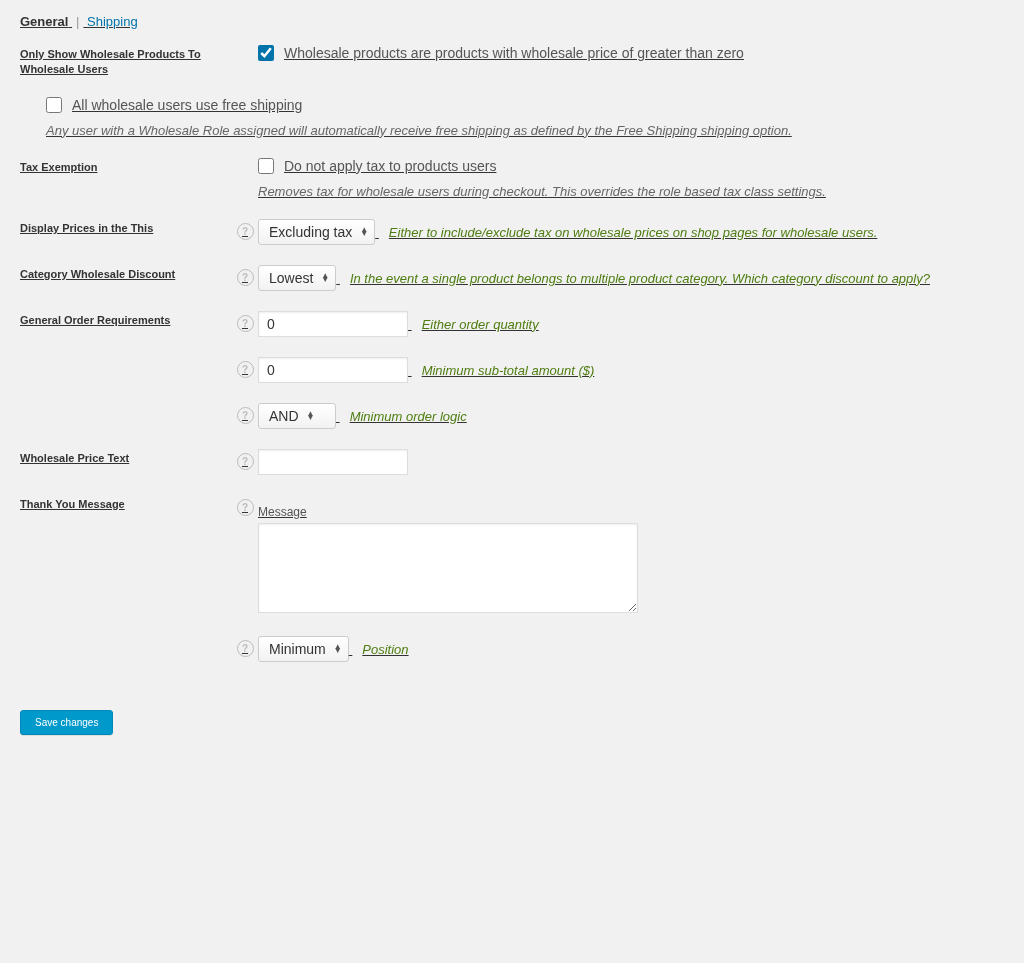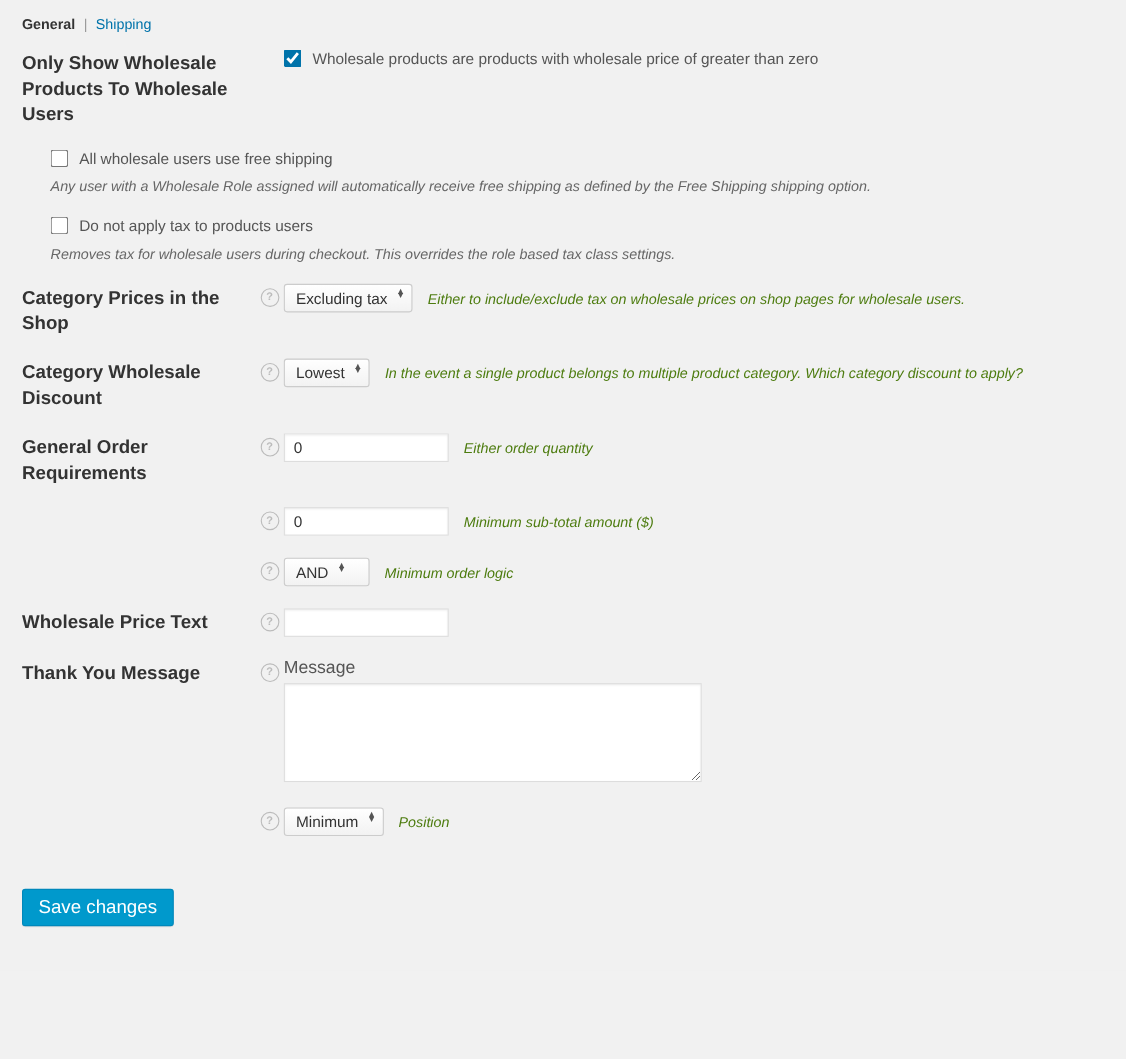--- a/index.html
+++ b/index.html
@@ -1,40 +1,40 @@
 <!DOCTYPE html>
 <html><head>
 <meta charset="utf-8">
 <style>
 html,body{margin:0;padding:0;background:#f1f1f1;font-family:-apple-system,BlinkMacSystemFont,"Segoe UI",Helvetica,Arial,sans-serif;color:#333;font-size:13px;}
-.wrap{padding:14px 36px 40px 20px;max-width:1024px;box-sizing:border-box;}
+.wrap{padding:14px 36px 40px 20px;max-width:1024px;box-sizing:border-box;text-decoration:underline;}
 .nav-tabs{font-size:13px;margin-bottom:14px;}
 .nav-tabs span.sep{color:#999;margin:0 4px;}
 .nav-tabs a{text-decoration:none;}
 .nav-tabs .active{color:#333;font-weight:600;}
 .nav-tabs .inactive{color:#0073aa;}
 h2.page-title{font-size:20px;font-weight:600;margin:6px 0 22px 0;color:#333;}
 .form-row{display:flex;align-items:flex-start;margin-bottom:18px;}
 .form-row.sub{margin-top:8px;}
-.row-label{width:200px;flex:0 0 200px;font-weight:600;color:#333;font-size:17px;padding-top:4px;padding-right:12px;line-height:1.35;}
+.row-label{width:200px;flex:0 0 200px;font-weight:600;color:#333;font-size:11px;padding-top:4px;padding-right:12px;line-height:1.35;}
 .help-col{width:26px;flex:0 0 26px;display:flex;align-items:center;justify-content:center;padding-top:6px;}
 .help-icon{width:15px;height:15px;border:1px solid #bbb;border-radius:50%;color:#bbb;font-size:10px;display:inline-flex;align-items:center;justify-content:center;font-weight:600;}
 .row-content{flex:1;padding-top:2px;}
 .inline-desc{font-style:italic;color:#4d7c0f;margin-left:10px;font-size:13px;}
 .block-desc{font-style:italic;color:#666;font-size:13px;margin-top:10px;display:block;}
 label.check-label{display:flex;align-items:center;gap:10px;font-size:14px;color:#555;}
 input[type=checkbox]{width:16px;height:16px;margin:0;accent-color:#0073aa;}
 input[type=text],textarea{border:1px solid #ddd;background:#fff;font-size:14px;padding:4px 8px;color:#333;box-sizing:border-box;box-shadow:inset 0 1px 2px rgba(0,0,0,.07);}
 input.num-input{width:150px;}
 input.text-input{width:150px;}
 textarea{width:380px;height:90px;resize:both;font-family:inherit;}
-.select{display:inline-flex;background:linear-gradient(#fff,#f2f2f2);border:1px solid #ccc;border-radius:3px;padding:4px 6px 4px 10px;font-size:14px;color:#333;gap:8px;min-width:60px;}
+.select{display:inline-flex;align-items:center;background:linear-gradient(#fff,#f2f2f2);border:1px solid #ccc;border-radius:3px;padding:4px 6px 4px 10px;font-size:14px;color:#333;gap:8px;min-width:60px;}
 .select .caret{display:inline-flex;flex-direction:column;line-height:4px;font-size:8px;color:#555;}
-.sub-label{font-size:16px;color:#555;margin-bottom:4px;display:block;}
-.save-btn{margin-top:30px;background:#0099cc;border:1px solid #0088bb;color:#fff;font-size:17px;padding:6px 14px;border-radius:3px;cursor:pointer;box-shadow:0 1px 0 rgba(0,0,0,.08);}
+.sub-label{font-size:12px;color:#555;margin-bottom:4px;display:block;margin-top:10px;}
+.save-btn{margin-top:30px;background:#0099cc;border:1px solid #0088bb;color:#fff;font-size:10px;padding:6px 14px;border-radius:3px;cursor:pointer;box-shadow:0 1px 0 rgba(0,0,0,.08);}
 </style>
 </head>
 <body>
 
 <div class="wrap">
 
   <div class="nav-tabs">
     <a href="#" class="active">General</a>
     <span class="sep">|</span>
     <a href="#" class="inactive">Shipping</a>
@@ -60,33 +60,34 @@
       <label class="check-label">
         <input type="checkbox" style="">
         <span>All wholesale users use free shipping</span>
       </label>
       <span class="block-desc">Any user with a Wholesale Role assigned will automatically receive free shipping as defined by the Free Shipping shipping option.</span>
     </div>
   </div>
 
   
   <div class="form-row">
+    <div class="row-label">Tax Exemption</div>
     <div class="help-col"></div>
     <div class="row-content">
       <label class="check-label">
         <input type="checkbox" style="">
         <span>Do not apply tax to products users</span>
       </label>
       <span class="block-desc">Removes tax for wholesale users during checkout. This overrides the role based tax class settings.</span>
     </div>
   </div>
 
   
   <div class="form-row">
-    <div class="row-label">Category Prices in the Shop</div>
+    <div class="row-label">Display Prices in the This</div>
     <div class="help-col">
         <span class="help-icon">?</span>
       </div>
     <div class="row-content">
       <span class="select">
         <span>Excluding tax</span>
         <span class="caret">▲<br>▼</span>
       </span>
       <span class="inline-desc">Either to include/exclude tax on wholesale prices on shop pages for wholesale users.</span>
     </div>

